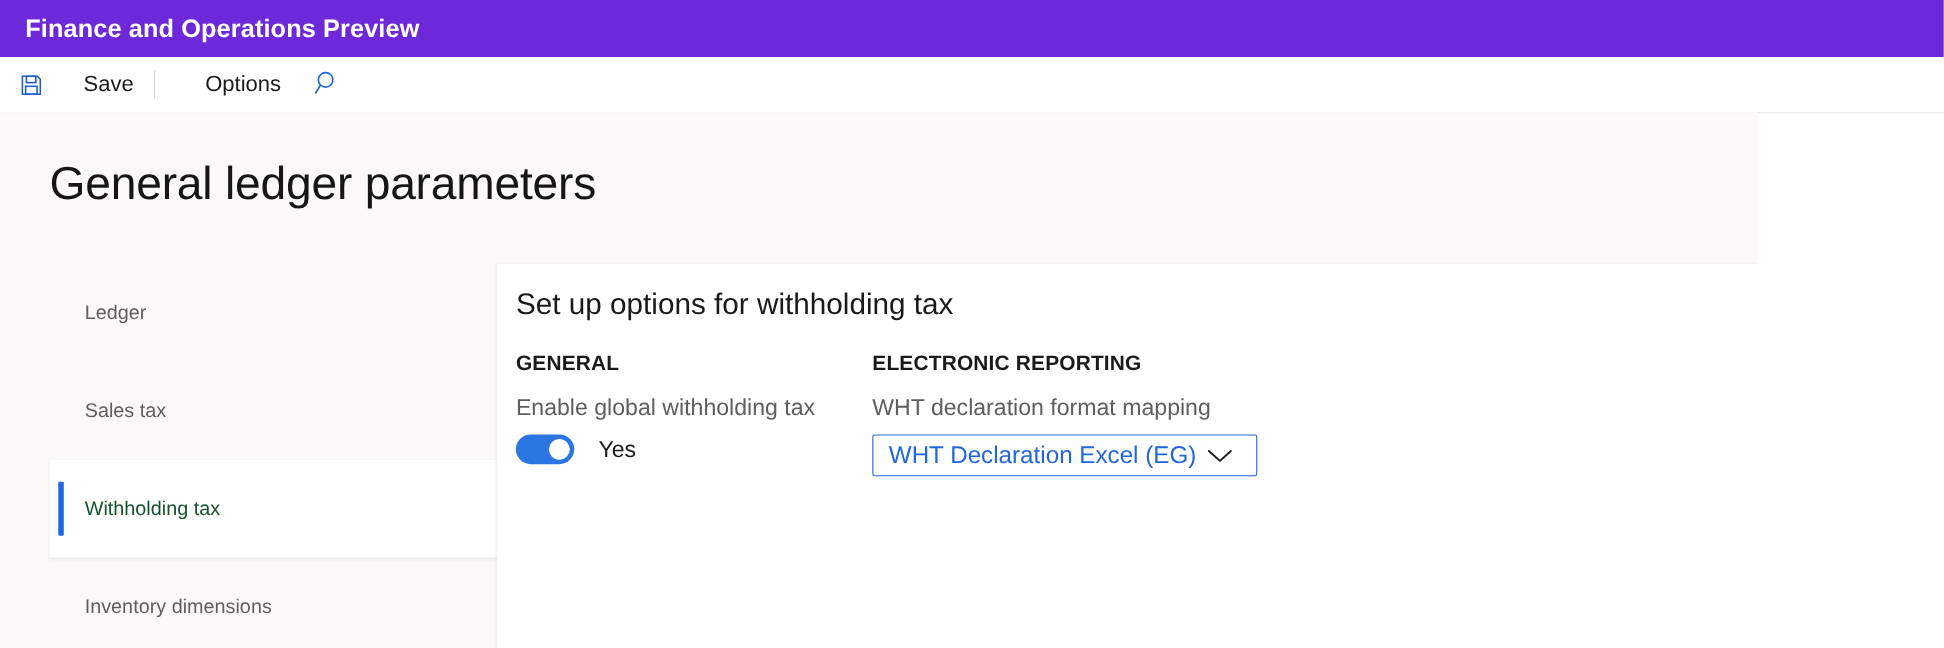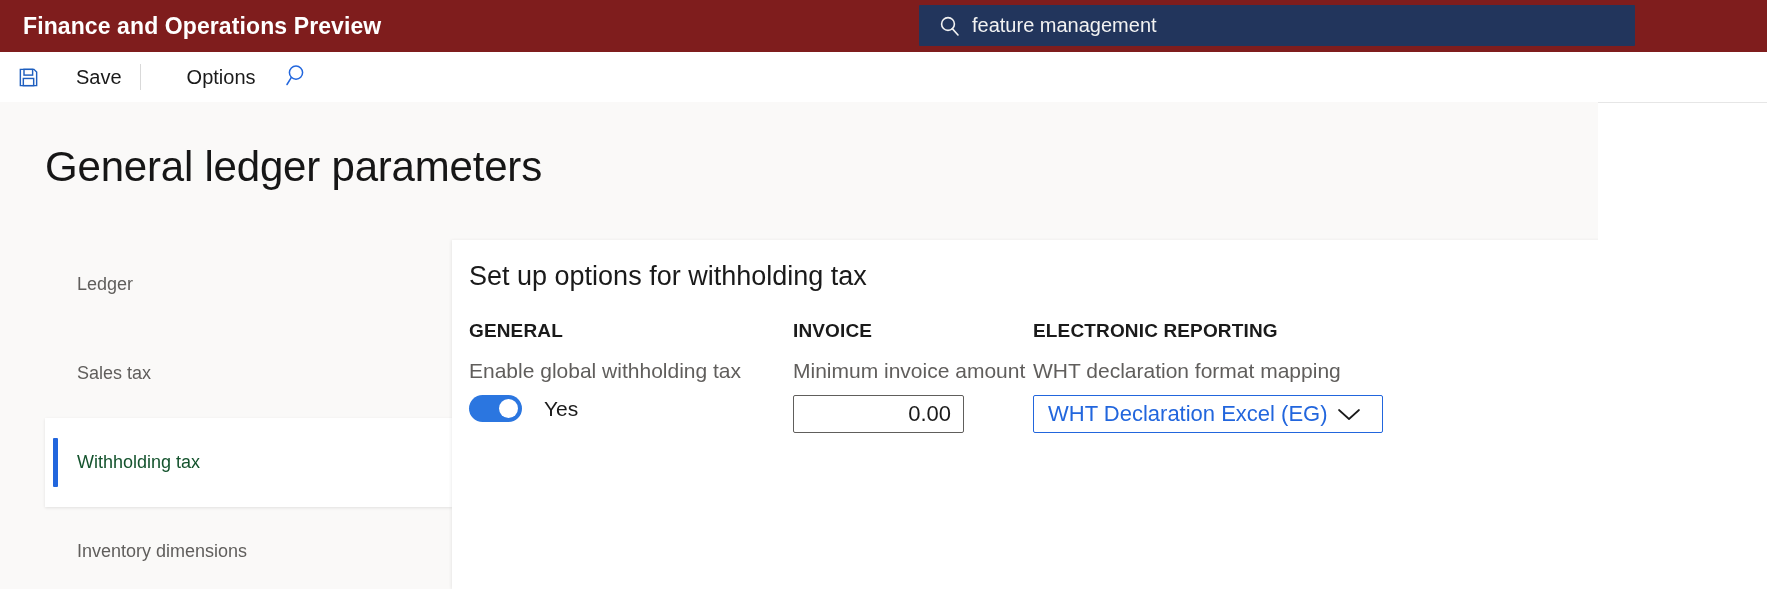--- a/index.html
+++ b/index.html
@@ -22,21 +22,21 @@
     height: 589px;
     background: #ffffff;
   }
 
   
   .topbar {
     position: absolute;
     left: 0; top: 0;
     width: 1767px;
     height: 52px;
-    background: #7f1d1d;
+    background: #6d28d9;
     display: flex;
     align-items: center;
   }
   .app-title {
     color: #ffffff;
     font-size: 23px;
     font-weight: bold;
     margin-left: 23px;
     letter-spacing: 0.1px;
     white-space: nowrap;
@@ -297,29 +297,20 @@
   }
 </style>
 </head>
 <body>
 
 <div class="app">
 
   <div class="topbar">
     <div class="app-title">Finance and Operations Preview</div>
 
-    <div class="search-wrap">
-      <span class="search-icon">
-        <svg width="22" height="22" viewBox="0 0 22 22">
-          <circle cx="9" cy="9" r="6.4" fill="none" stroke="#f2f2f2" stroke-width="1.6"></circle>
-          <line x1="13.3" y1="13.6" x2="19" y2="20" stroke="#f2f2f2" stroke-width="1.6" stroke-linecap="round"></line>
-        </svg>
-      </span>
-      <span class="search-text" placeholder="Search for a page">feature management</span>
-    </div>
   </div>
 
   <div class="toolbar">
 
     <div class="tb-item save">
       <span class="tb-save-icon">
         <svg width="23" height="23" viewBox="0 0 24 24">
           <path d="M3.5 3.5h14.2L20.5 6.3v14.2H3.5z" fill="none" stroke="#1f5fbf" stroke-width="1.5"></path>
           <rect x="7.3" y="3.5" width="9" height="6" fill="none" stroke="#1f5fbf" stroke-width="1.5"></rect>
           <rect x="6.6" y="13" width="10.8" height="7.5" fill="none" stroke="#1f5fbf" stroke-width="1.5"></rect>
@@ -381,27 +372,20 @@
           <div class="section-title">GENERAL</div>
           <div class="field-label">Enable global withholding tax</div>
           <div class="toggle-row">
             <div class="toggle">
               <span class="knob"></span>
             </div>
             <span class="toggle-value">Yes</span>
           </div>
         </div>
 
-        <div class="col col-invoice">
-          <div class="section-title">INVOICE</div>
-          <div class="field-label">Minimum invoice amount</div>
-          <div class="textbox">
-            <span class="value">0.00</span>
-          </div>
-        </div>
 
         <div class="col col-er">
           <div class="section-title">ELECTRONIC REPORTING</div>
           <div class="field-label">WHT declaration format mapping</div>
           <div class="combo">
             <span class="value">WHT Declaration Excel (EG)</span>
             <span class="chev">
               <svg width="26" height="16" viewBox="0 0 26 16">
                 <polyline points="3,4 13,13 23,4" fill="none" stroke="#1a1a1a" stroke-width="1.7" stroke-linecap="round" stroke-linejoin="round"></polyline>
               </svg>

